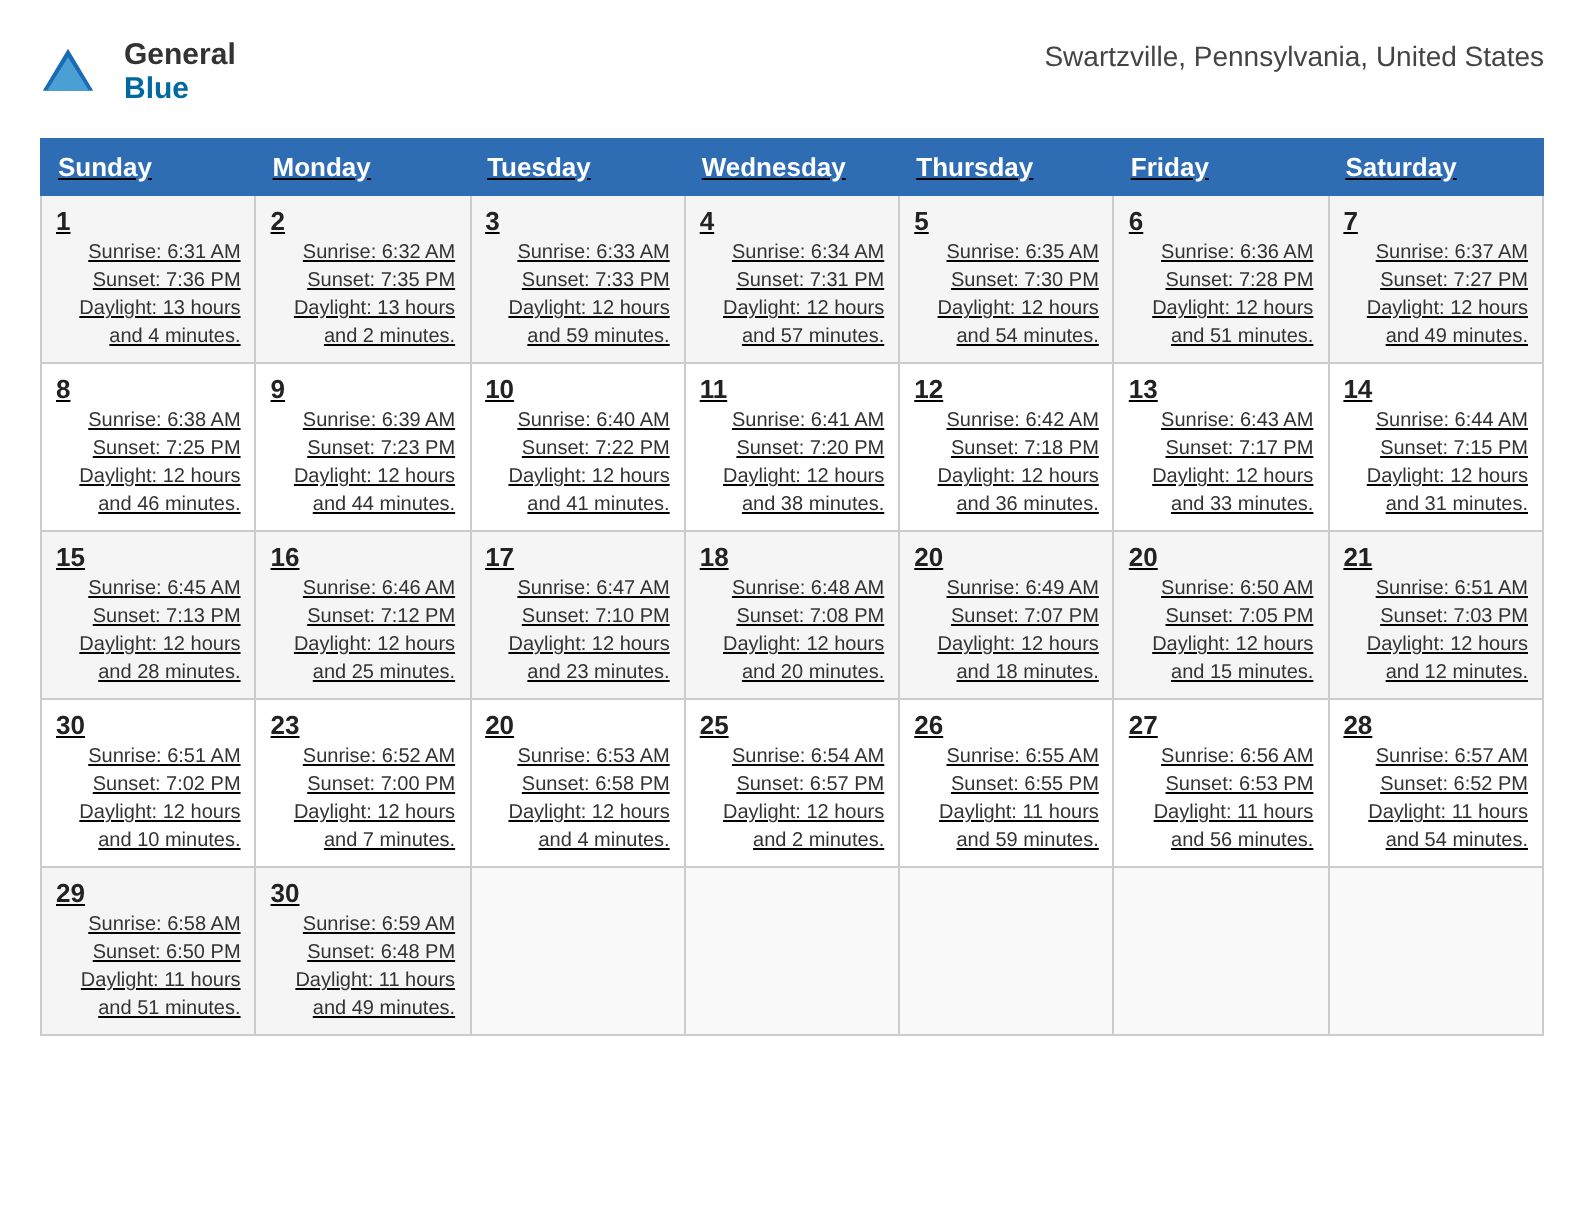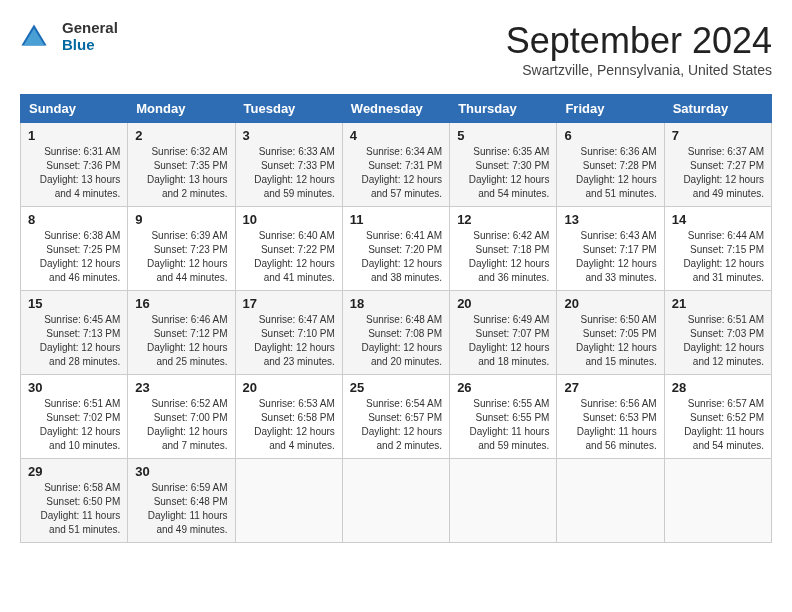--- a/index.html
+++ b/index.html
@@ -34,20 +34,21 @@
       color: #222;
     }
     .subtitle {
       font-size: 14px;
       color: #444;
     }
     .calendar {
       width: 100%;
       border-collapse: collapse;
       font-size: 10.5px;
+      text-decoration: underline;
     }
     .calendar th {
       background: #2e6db4;
       color: #fff;
       text-align: left;
       padding: 6px 8px;
       font-size: 13px;
       font-weight: bold;
       border: 1px solid #2e6db4;
     }
@@ -90,21 +91,20 @@
     <svg class="logo-icon" viewBox="0 0 40 40" xmlns="http://www.w3.org/2000/svg">
       <polygon points="20,2 38,32 2,32" fill="#1a6bb5"></polygon>
       <polygon points="20,8 35,32 5,32" fill="#4a9fd4"></polygon>
     </svg>
     <div>
       <div style="font-size:15px; font-weight:bold; color:#333; line-height:1.1;">General</div>
       <div style="font-size:15px; font-weight:bold; color:#0369a1; line-height:1.1;">Blue</div>
     </div>
   </div>
   <div class="title-block">
-    <div class="month-title">September 2024</div>
     <div class="subtitle">Swartzville, Pennsylvania, United States</div>
   </div>
 </div>
 
 <table class="calendar">
   <thead>
     <tr id="weekday-header">
         <th>Sunday</th>
         <th>Monday</th>
         <th>Tuesday</th>

